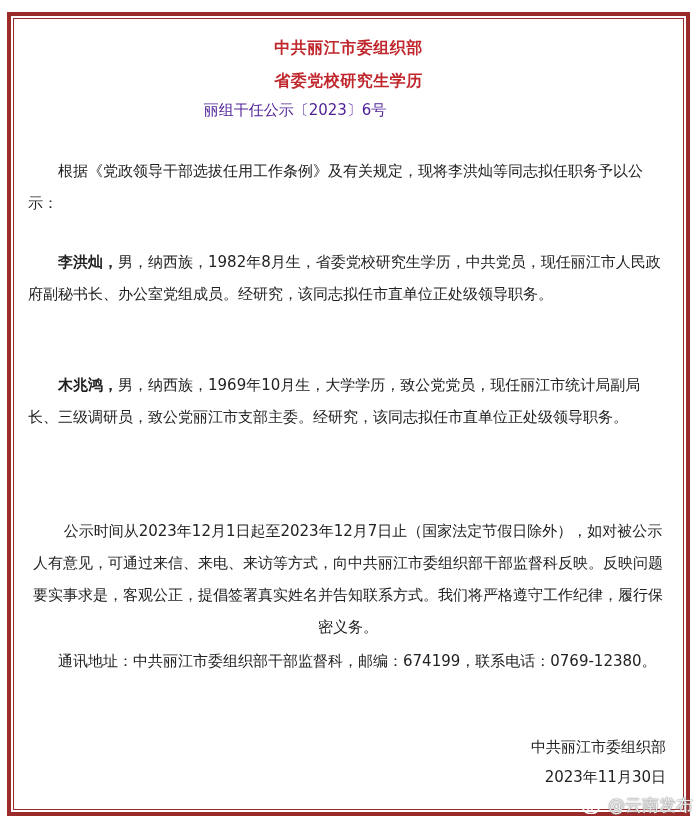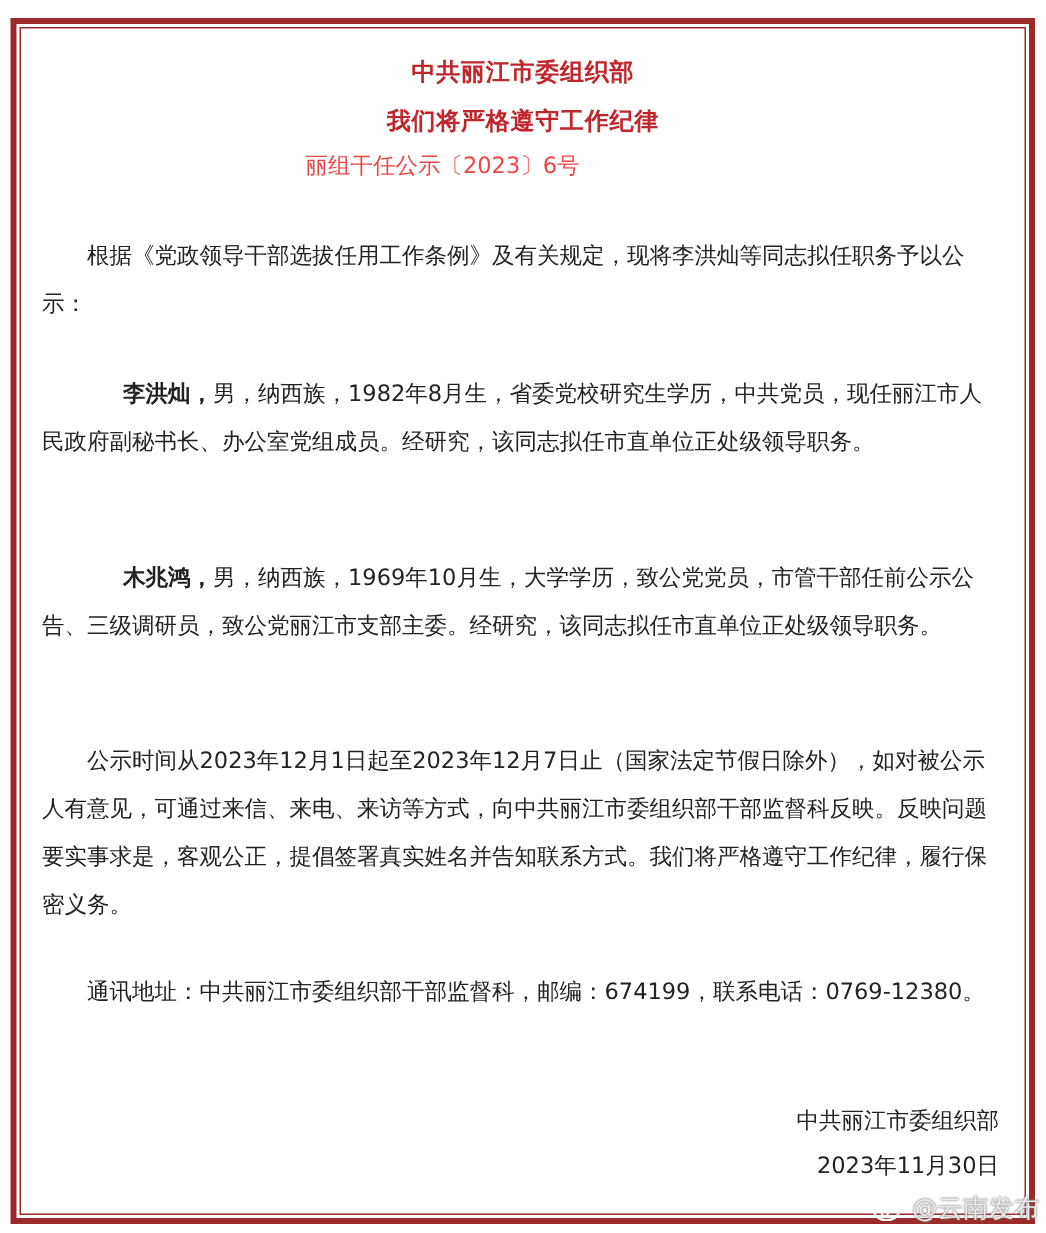--- a/index.html
+++ b/index.html
@@ -7,57 +7,57 @@
          font-family: "DejaVu Sans", "Liberation Sans", sans-serif; color: #222; }
   .frame-outer { position: absolute; left: 7px; top: 12px; width: 675px; height: 796px;
                  border: 4px solid #9b2a2a; }
   .frame-inner { position: absolute; left: 13px; top: 18px; width: 669px; height: 790px;
                  border: 1px solid #9b2a2a; }
   .title1, .title2 { position: absolute; left: 0; width: 697px; text-align: center;
                      color: #c0272d; font-weight: bold; font-size: 16px; letter-spacing: 0.5px; }
   .title1 { top: 38px; }
   .title2 { top: 71px; }
   .docno { position: absolute; left: 0; width: 590px; top: 101px; text-align: center;
-           color: #ef4444; font-size: 15px; }
+           color: #4c1d95; font-size: 15px; }
   .content { position: absolute; left: 28px; width: 640px; font-size: 15px; line-height: 32px; color: #222; }
   .p { margin: 0; text-indent: 2em; }
-  .name { font-weight: bold; margin-left: 24px; }
-  .p1 { top: 155px; font-family: Liberation Serif, serif; }
+  .name { font-weight: bold; }
+  .p1 { top: 155px; }
   .p2 { top: 246px; }
   .p3 { top: 369px; }
-  .p4 { top: 491px; }
+  .p4 { top: 515px; text-align: center; }
   .p5 { top: 645px; }
   .sign { position: absolute; right: 31px; text-align: right; font-size: 15px; color: #222; }
   .sign-org { top: 738px; }
   .sign-date { top: 768px; text-align: center; }
   .watermark { position: absolute; left: 582px; top: 794px; font-size: 17px; color: rgba(255,255,255,0.85);
                text-shadow: 0 0 2px #888, 0 0 1px #666; display: flex; align-items: center; gap: 4px; }
   .wb-icon { width: 22px; height: 16px; position: relative; }
   .wb-icon svg { width: 22px; height: 16px; }
 </style>
 </head>
 <body>
 
 <div class="frame-outer"></div>
 <div class="frame-inner"></div>
 
 <div class="title1">中共丽江市委组织部</div>
-<div class="title2">我们将严格遵守工作纪律</div>
+<div class="title2">省委党校研究生学历</div>
 <div class="docno">丽组干任公示〔2023〕6号</div>
 
 <div class="content p1">
   <p class="p">根据《党政领导干部选拔任用工作条例》及有关规定，现将李洪灿等同志拟任职务予以公示：</p>
 </div>
 
 <div class="content p2">
   <p class="p"><span class="name">李洪灿，</span><span>男，纳西族，1982年8月生，省委党校研究生学历，中共党员，现任丽江市人民政府副秘书长、办公室党组成员。经研究，该同志拟任市直单位正处级领导职务。</span></p>
 </div>
 
 <div class="content p3">
-  <p class="p"><span class="name">木兆鸿，</span><span>男，纳西族，1969年10月生，大学学历，致公党党员，市管干部任前公示公告、三级调研员，致公党丽江市支部主委。经研究，该同志拟任市直单位正处级领导职务。</span></p>
+  <p class="p"><span class="name">木兆鸿，</span><span>男，纳西族，1969年10月生，大学学历，致公党党员，现任丽江市统计局副局长、三级调研员，致公党丽江市支部主委。经研究，该同志拟任市直单位正处级领导职务。</span></p>
 </div>
 
 <div class="content p4">
   <p class="p">公示时间从2023年12月1日起至2023年12月7日止（国家法定节假日除外），如对被公示人有意见，可通过来信、来电、来访等方式，向中共丽江市委组织部干部监督科反映。反映问题要实事求是，客观公正，提倡签署真实姓名并告知联系方式。我们将严格遵守工作纪律，履行保密义务。</p>
 </div>
 
 <div class="content p5">
   <p class="p">通讯地址：中共丽江市委组织部干部监督科，邮编：674199，联系电话：0769-12380。</p>
 </div>
 

